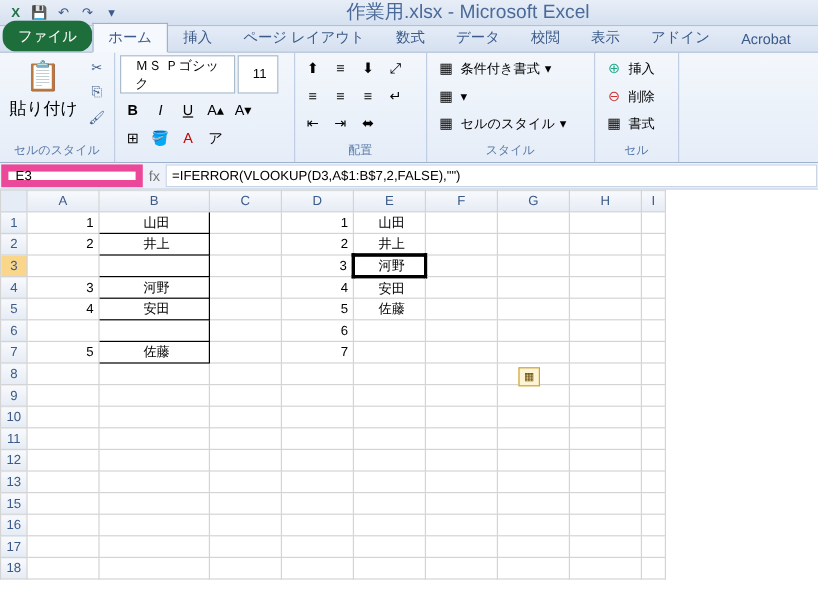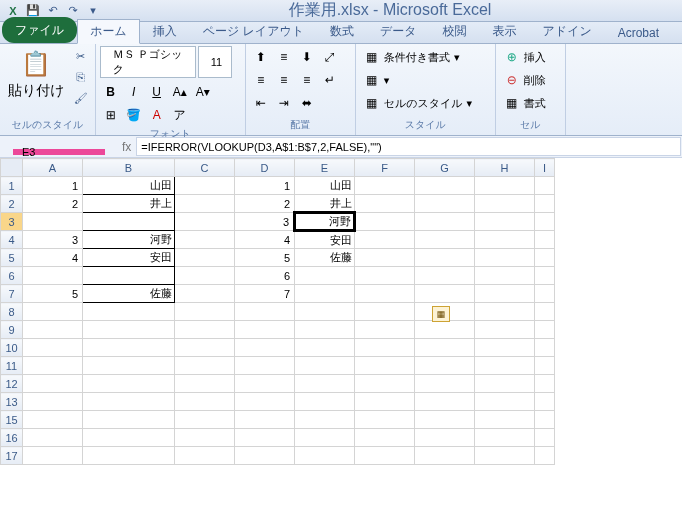--- a/index.html
+++ b/index.html
@@ -30,36 +30,36 @@
 .sm-btn{width:20px;height:20px;display:flex;align-items:center;justify-content:center;font-size:11px;cursor:pointer;color:#3a5a88}
 .font-row{display:flex;gap:2px;align-items:center;margin-bottom:2px}
 .font-combo{height:32px;border:1px solid #abc;background:#fff;padding:0 12px;font-size:11px;display:flex;align-items:center}
 .fmt-row{display:flex;gap:1px}
 .fmt-btn{width:22px;height:22px;display:flex;align-items:center;justify-content:center;cursor:pointer;font-size:12px;border:1px solid transparent}
 .menu-item{height:22px;display:flex;align-items:center;gap:4px;padding:0 4px;font-size:11px;cursor:pointer;white-space:nowrap}
 .mi-ico{width:16px;height:16px;display:flex;align-items:center;justify-content:center;font-size:12px}
 
 
 .fbar{height:22px;display:flex;border-bottom:1px solid #c9d4e6;background:#edf2fa}
-.namebox{width:92px;border:3px solid #ec4899;background:#fff;margin:13px;display:flex;align-items:center;padding:0 6px;font-size:11px}
+.namebox{width:118px;border:6px solid #ec4899;background:#fff;margin:1px;display:flex;align-items:center;padding:0 6px;font-size:11px}
 .fbtns{display:flex;align-items:center;padding:0 4px;gap:6px;color:#777}
 .fx{font-size:12px;cursor:pointer}
 .formula{flex:1;border:1px solid #c9d4e6;background:#fff;margin:1px;display:flex;align-items:center;padding:0 4px;font-size:11px}
 
 
 .grid{position:relative;overflow:auto;height:352px}
 table{border-collapse:collapse;table-layout:fixed}
 th,td{border:1px solid #d4d4d4;height:18px;font-size:11px;padding:0 2px;background:#fff}
 th{background:linear-gradient(#f7f9fc,#e6ecf5);color:#3a5a88;font-weight:normal;text-align:center}
 th.corner{width:22px;background:#e6ecf5}
 th.col{width:60px}
 th.row{width:22px;text-align:center}
 th.row.sel{background:#f9d68a}
 td.num{text-align:right;padding-right:4px}
-td.txt{text-align:right;padding-left:6px}
+td.txt{text-align:center;padding-left:6px}
 .bordered{border:1px solid #000!important}
 .active-cell{border:3px solid #000!important;position:relative}
 .smart-tag{position:absolute;left:432px;top:148px;width:18px;height:16px;border:1px solid #cda334;background:#fdf3d5;display:flex;align-items:center;justify-content:center;font-size:9px;color:#6a4a00}
 </style>
 </head>
 <body>
 
 <div class="titlebar">
   <div class="qat">
     <span class="qat-ico xl">X</span>
@@ -113,21 +113,20 @@
         <span class="fmt-btn">A▴</span>
         <span class="fmt-btn">A▾</span>
       </div>
       <div class="fmt-row">
         <span class="fmt-btn">⊞</span>
         <span class="fmt-btn" style="color:#c00">🪣</span>
         <span class="fmt-btn" style="color:#c00">A</span>
         <span class="fmt-btn">ア</span>
       </div>
     </div>
-    <div class="group-label">フォント</div>
   </div>
 
   <div class="group" style="width:110px">
     <div class="vcol">
       <div class="fmt-row">
         <span class="fmt-btn">⬆</span>
         <span class="fmt-btn">≡</span>
         <span class="fmt-btn">⬇</span>
         <span class="fmt-btn">⤢</span>
       </div>
@@ -394,16 +393,28 @@
           <td></td>
           <td></td>
           <td></td>
           <td></td>
           <td></td>
           <td></td>
           <td></td>
           <td></td>
           <td></td>
         </tr>
+    <tr>
+          <th class="row">18</th>
+          <td></td>
+          <td></td>
+          <td></td>
+          <td></td>
+          <td></td>
+          <td></td>
+          <td></td>
+          <td></td>
+          <td></td>
+        </tr>
   </tbody>
     </table>
   <div class="smart-tag">▦</div>
 </div>
 
 </body></html>

